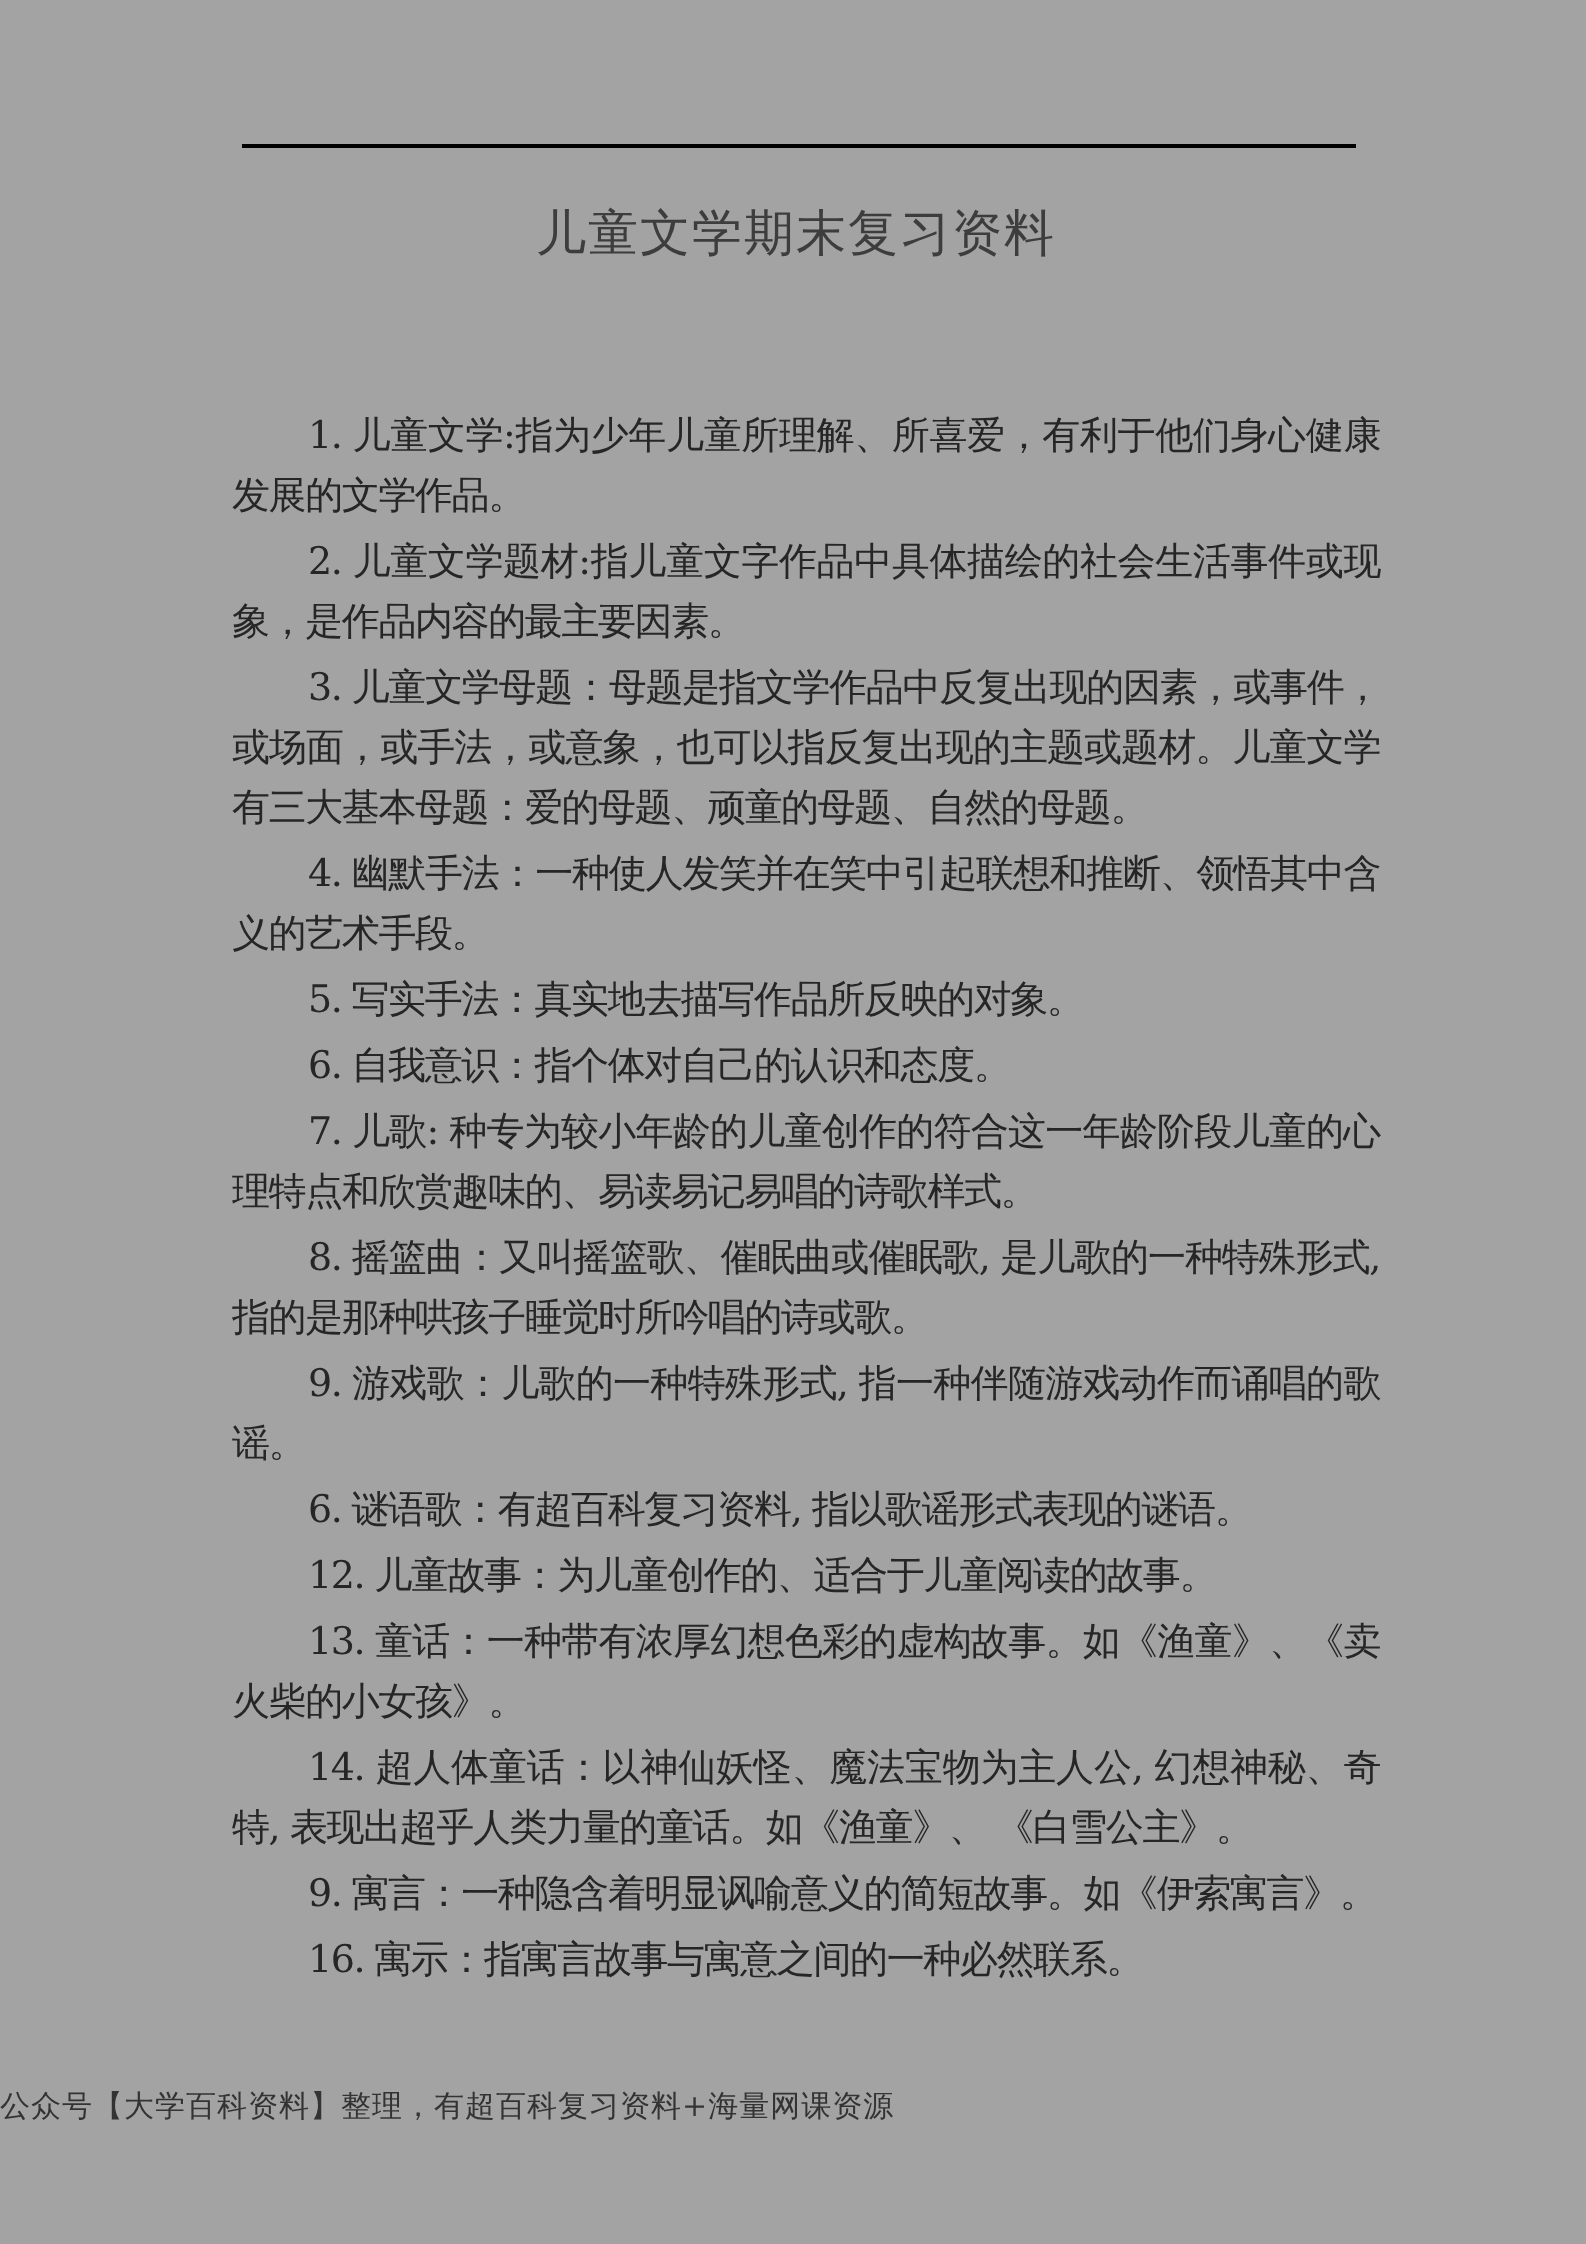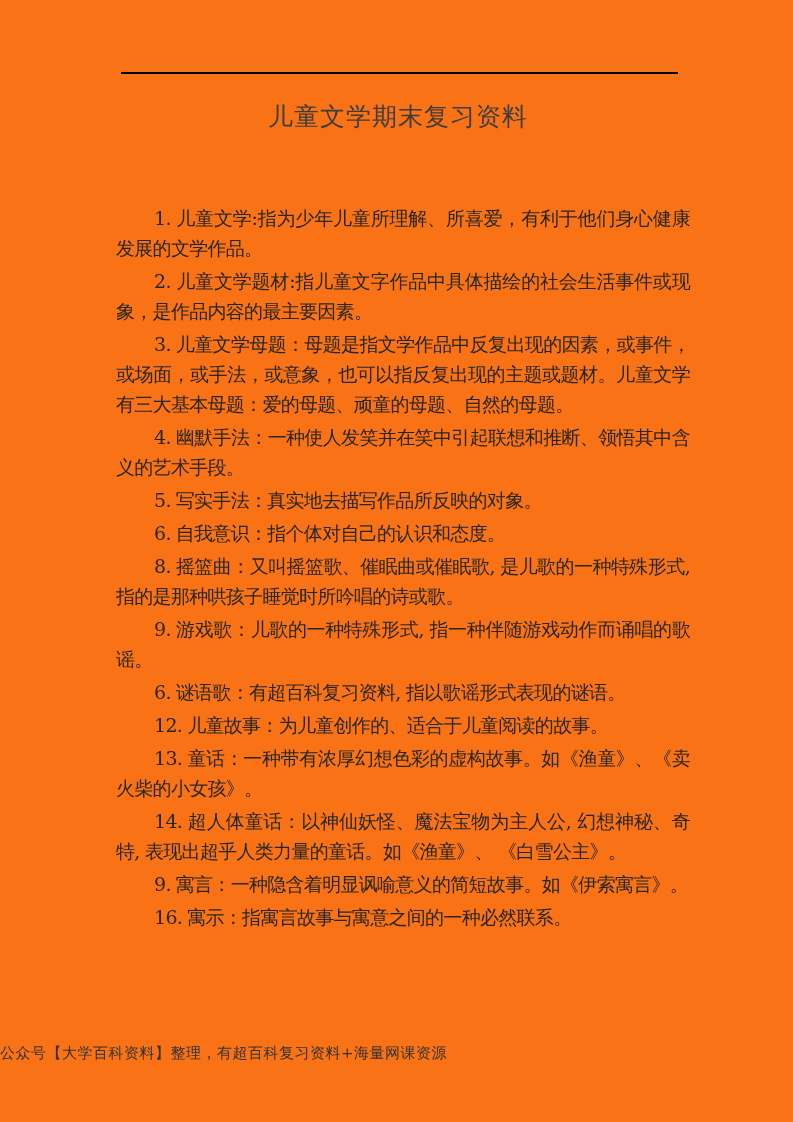--- a/index.html
+++ b/index.html
@@ -4,21 +4,21 @@
 <style>
   html, body {
     margin: 0;
     padding: 0;
     background: #ffffff;
   }
   .page {
     position: relative;
     width: 793px;
     height: 1122px;
-    background: #f97316;
+    background: #a3a3a3;
     overflow: hidden;
     font-family: "DejaVu Serif", serif;
   }
   .top-rule {
     position: absolute;
     left: 121px;
     top: 72px;
     width: 557px;
     height: 2px;
     background: #000000;
@@ -96,20 +96,21 @@
       <p><span class="num">2.</span><span>儿童文学题材:指儿童文字作品中具体描绘的社会生活事件或现象，是作品内容的最主要因素。</span></p>
 
       <p><span class="num">3.</span><span>儿童文学母题：母题是指文学作品中反复出现的因素，或事件，或场面，或手法，或意象，也可以指反复出现的主题或题材。儿童文学有三大基本母题：爱的母题、顽童的母题、自然的母题。</span></p>
 
       <p><span class="num">4.</span><span>幽默手法：一种使人发笑并在笑中引起联想和推断、领悟其中含义的艺术手段。</span></p>
 
       <p><span class="num">5.</span><span>写实手法：真实地去描写作品所反映的对象。</span></p>
 
       <p><span class="num">6.</span><span>自我意识：指个体对自己的认识和态度。</span></p>
 
+      <p><span class="num">7.</span><span>儿歌: 种专为较小年龄的儿童创作的符合这一年龄阶段儿童的心理特点和欣赏趣味的、易读易记易唱的诗歌样式。</span></p>
 
       <p><span class="num">8.</span><span>摇篮曲：又叫摇篮歌、催眠曲或催眠歌, 是儿歌的一种特殊形式, 指的是那种哄孩子睡觉时所吟唱的诗或歌。</span></p>
 
       <p><span class="num">9.</span><span>游戏歌：儿歌的一种特殊形式, 指一种伴随游戏动作而诵唱的歌谣。</span></p>
 
       <p><span class="num">6.</span><span>谜语歌：有超百科复习资料, 指以歌谣形式表现的谜语。</span></p>
 
 
       <p><span class="num">12.</span><span>儿童故事：为儿童创作的、适合于儿童阅读的故事。</span></p>
 

